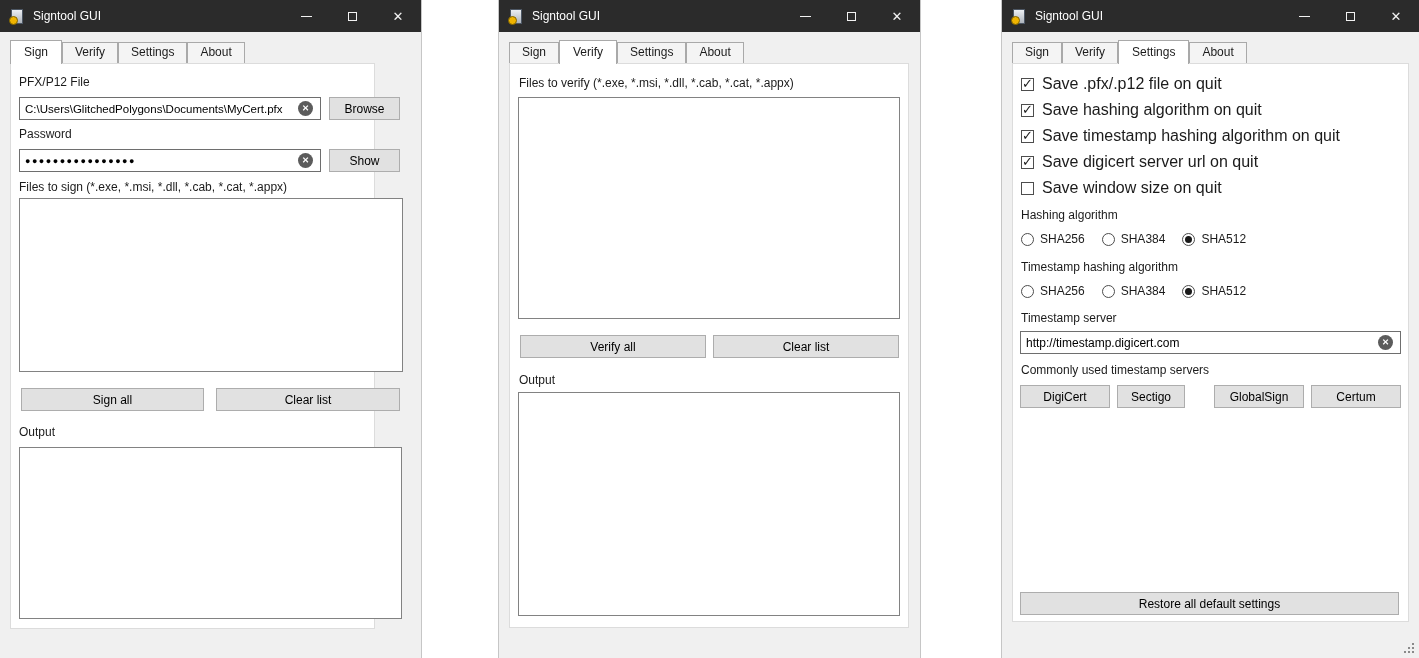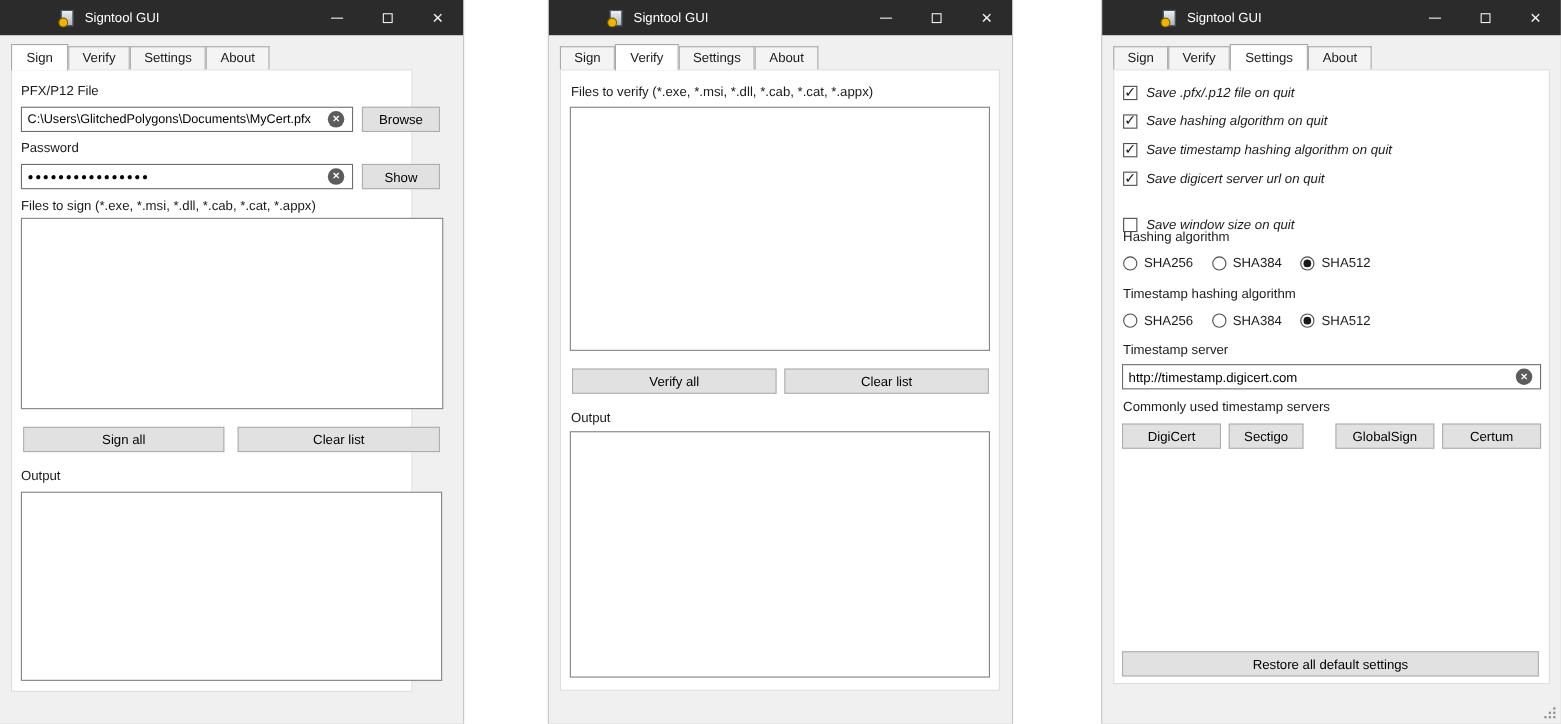--- a/index.html
+++ b/index.html
@@ -7,21 +7,21 @@
   body {
     width:1419px; height:658px; position:relative; overflow:hidden;
     background:#ffffff; font-family:"Liberation Sans", sans-serif;
   }
   .window { position:absolute; top:0; height:658px; background:#f0f0f0; box-shadow:0 0 0 1px #c6c6c6; }
   #w1 { left:0;     width:421px; }
   #w2 { left:499px; width:421px; }
   #w3 { left:1002px;width:417px; }
 
   
-  .titlebar { position:absolute; top:0; left:0; right:0; height:32px; background:#2b2b2b; display:flex; align-items:center;padding-left:44px; }
+  .titlebar { position:absolute; top:0; left:0; right:0; height:32px; background:#2b2b2b; display:flex; align-items:center; }
   .appicon { width:12px; height:15px; margin-left:11px; background:linear-gradient(#eceff2,#aeb4bc); border:1px solid #4c5663; position:relative; flex:none; }
   .appicon::after { content:""; position:absolute; left:-3px; bottom:-2px; width:7px; height:7px; border-radius:50%; background:#f0b400; border:1px solid #7e6300; }
   .title { color:#ffffff; font-size:12px; margin-left:10px; white-space:nowrap; }
   .caption-buttons { margin-left:auto; display:flex; height:100%; }
   .cap-btn { width:46px; height:100%; display:flex; align-items:center; justify-content:center; }
   .min-glyph { width:11px; height:1px; background:#f2f2f2; display:block; }
   .max-glyph { width:9px; height:9px; border:1px solid #f2f2f2; display:block; }
   .close-glyph { color:#f2f2f2; font-size:13px; line-height:1; }
 
   
@@ -42,21 +42,21 @@
   .btn { position:absolute; background:#e1e1e1; border:1px solid #adadad; font-size:12px; color:#000;
          display:flex; align-items:center; justify-content:center; font-family:inherit; padding:0; }
   .box { position:absolute; background:#fff; border:1px solid #828282; }
   .clear-ic { position:absolute; width:15px; height:15px; border-radius:50%; background:#5c5c5c; color:#fff;
               font-size:8.5px; line-height:15px; text-align:center; font-weight:bold; }
 
   
   .check-row { position:absolute; display:flex; align-items:center; gap:8px; height:16px; }
   .checkbox { width:13px; height:13px; border:1px solid #4d4d4d; background:#fff; position:relative; flex:none; }
   .checkbox[data-on="true"]::after { content:"✓"; position:absolute; left:0px; top:-3px; font-size:13px; color:#1a1a1a; }
-  .check-label { font-size:12px; color:#1b1b1b; white-space:nowrap;font-style:italic; }
+  .check-label { font-size:16px; color:#1b1b1b; white-space:nowrap; }
   .radio-row { position:absolute; display:flex; align-items:flex-end; gap:17px; height:16px; }
   .radio-opt { display:flex; align-items:center; gap:6px; }
   .radio { width:13px; height:13px; border:1px solid #4d4d4d; border-radius:50%; background:#fff; position:relative; flex:none; }
   .radio[data-on="true"]::after { content:""; position:absolute; left:2px; top:2px; width:7px; height:7px; border-radius:50%; background:#1a1a1a; }
   .radio-label { font-size:12px; color:#1b1b1b; white-space:nowrap; }
 
   
   .grip { position:absolute; right:4px; bottom:4px; width:11px; height:11px; }
   .grip::after { content:""; position:absolute; left:0; top:8px; width:2px; height:2px; background:#8a8a8a;
     box-shadow:4px 0 #8a8a8a, 8px 0 #8a8a8a, 4px -4px #8a8a8a, 8px -4px #8a8a8a, 8px -8px #8a8a8a; }
@@ -175,21 +175,21 @@
       <span class="check-label">Save hashing algorithm on quit</span>
     </div>
     <div class="check-row" style="left:8px;top:64px;">
       <span class="checkbox" data-on="true"></span>
       <span class="check-label">Save timestamp hashing algorithm on quit</span>
     </div>
     <div class="check-row" style="left:8px;top:90px;">
       <span class="checkbox" data-on="true"></span>
       <span class="check-label">Save digicert server url on quit</span>
     </div>
-    <div class="check-row" style="left:8px;top:116px;margin-top:16px;">
+    <div class="check-row" style="left:8px;top:116px;">
       <span class="checkbox" data-on="false"></span>
       <span class="check-label">Save window size on quit</span>
     </div>
 
     <span class="lbl" style="left:8px;top:144px;">Hashing algorithm</span>
     <div class="radio-row" style="left:8px;top:166px;">
       <span class="radio-opt">
         <span class="radio" data-on="false"></span>
         <span class="radio-label">SHA256</span>
       </span>

